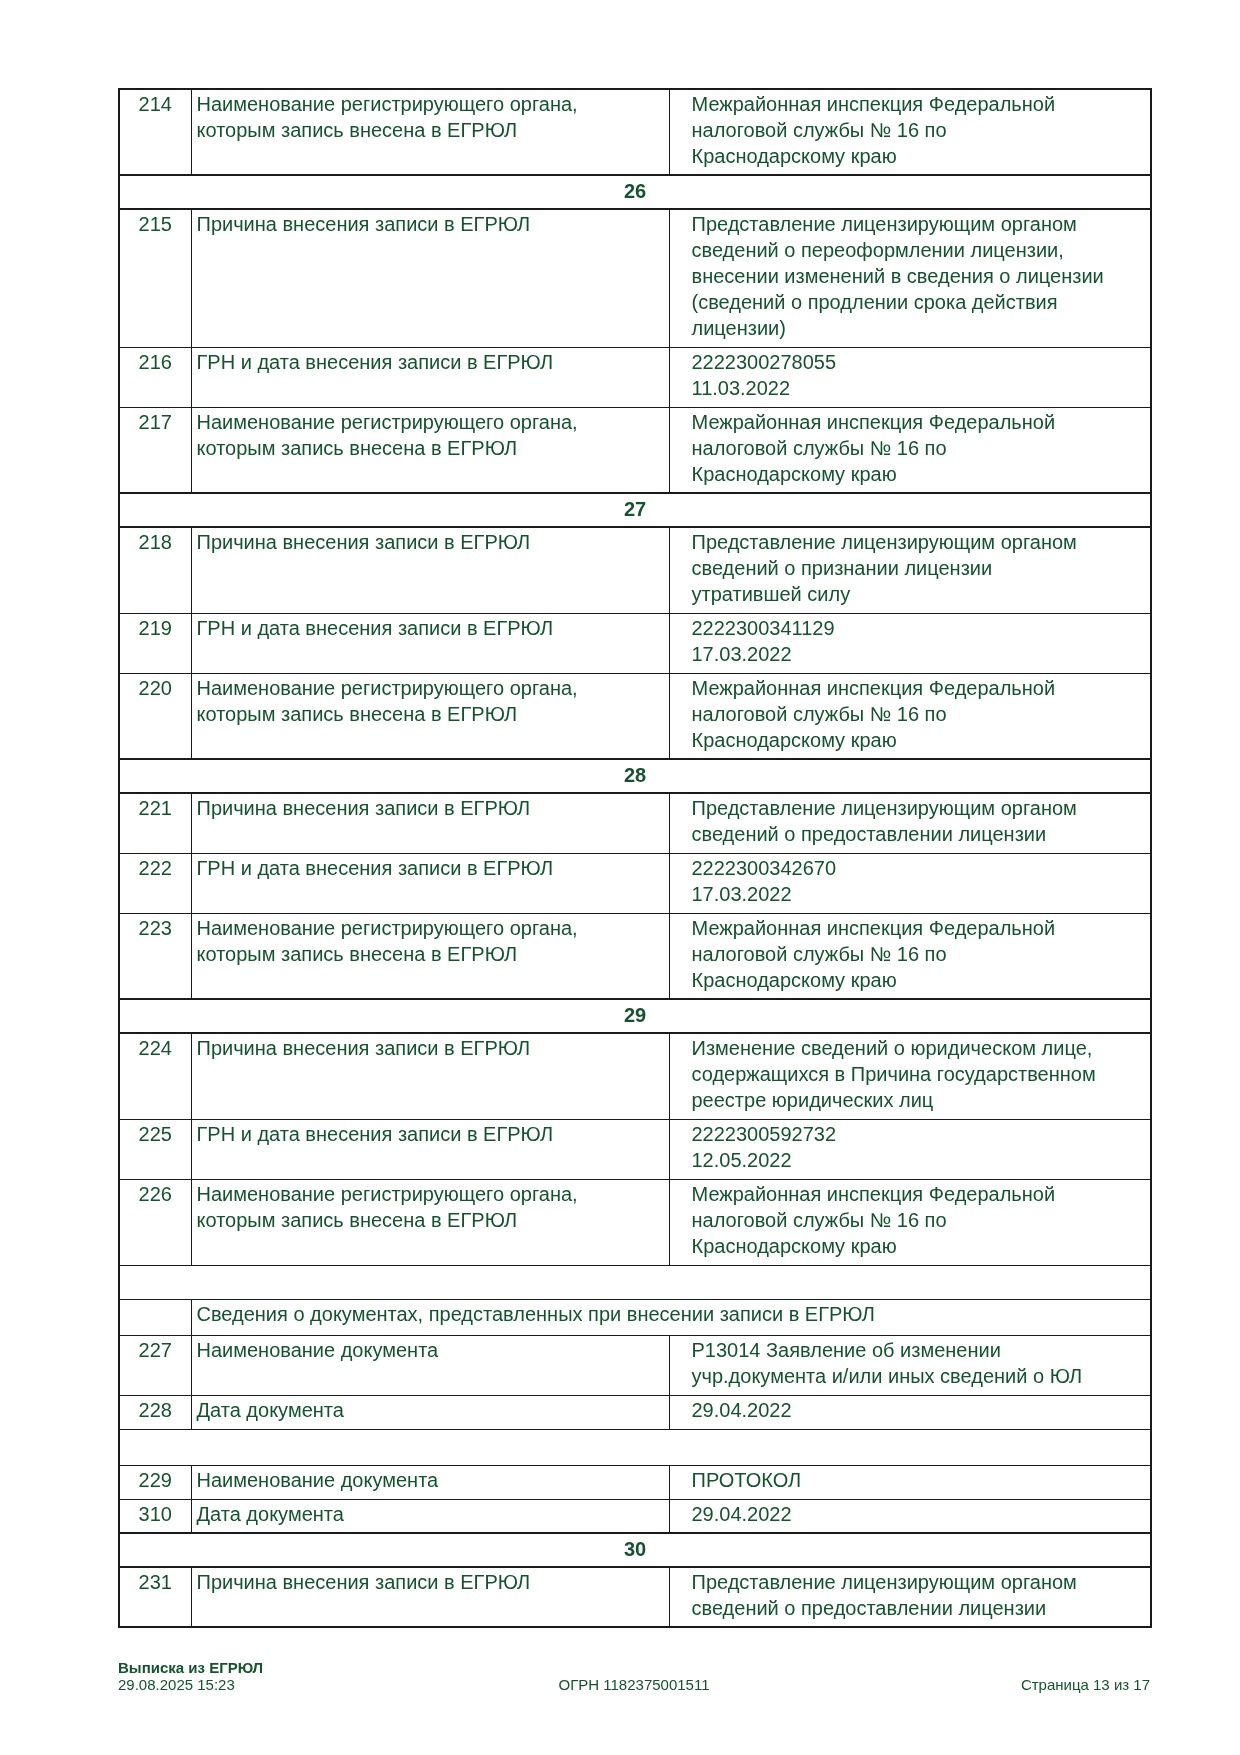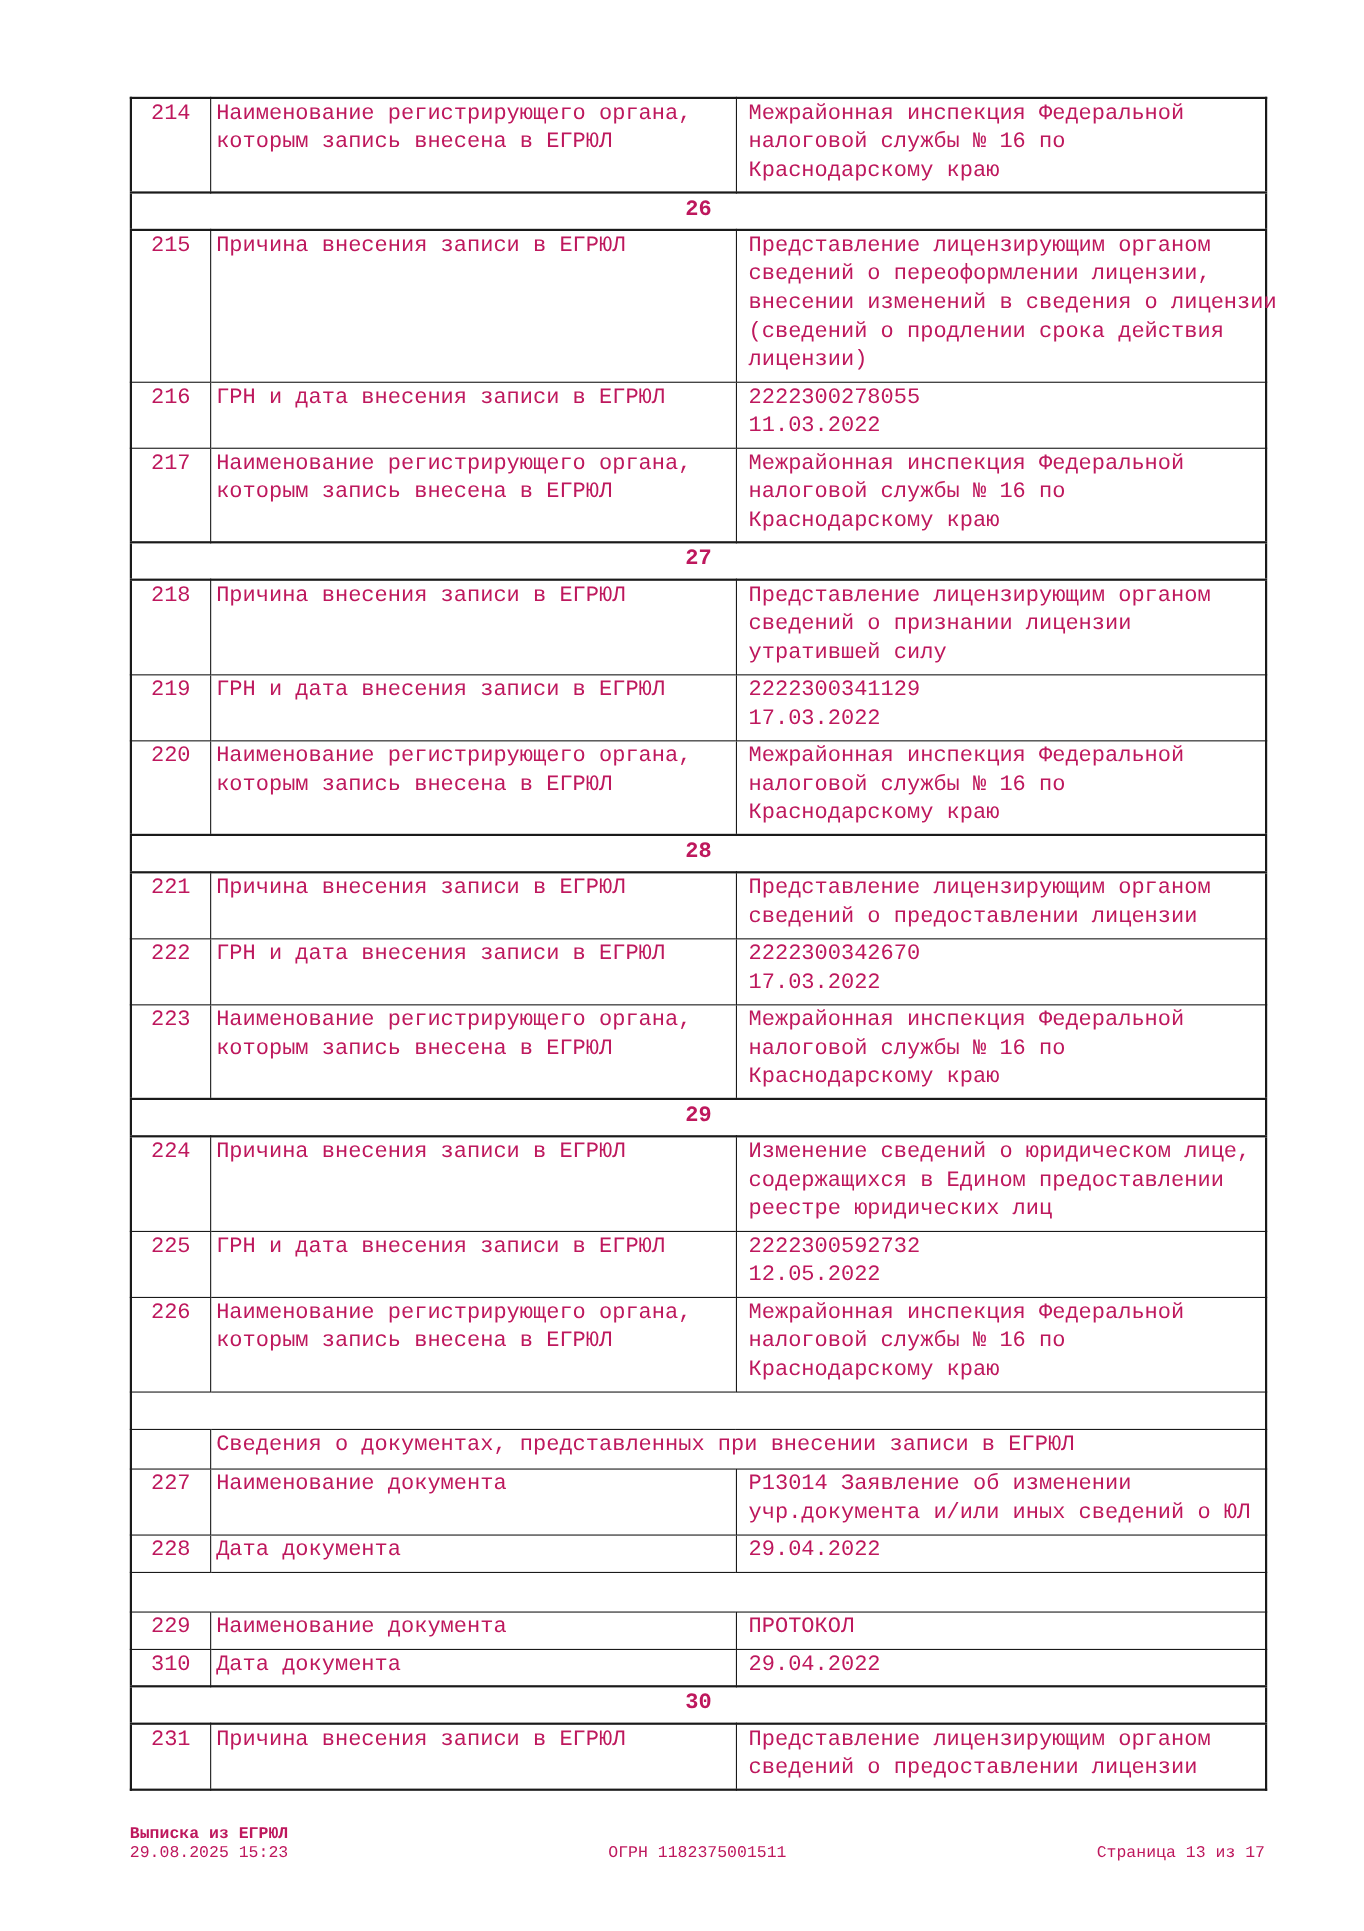--- a/index.html
+++ b/index.html
@@ -5,22 +5,22 @@
   html, body {
     margin: 0;
     padding: 0;
     background: #ffffff;
   }
   .page {
     position: relative;
     width: 1240px;
     height: 1755px;
     background: #ffffff;
-    font-family: Liberation Mono, monospace;
-    color: #be185d;
+    font-family: Liberation Sans, sans-serif;
+    color: #14532d;
     overflow: hidden;
   }
   table.doc-table {
     position: absolute;
     left: 118px;
     top: 88px;
     width: 1032px;
     border-collapse: collapse;
     table-layout: fixed;
     border: 2px solid #1a1a1a;
@@ -38,21 +38,21 @@
   tr { border-top: 1px solid #1a1a1a; }
   tr:first-child { border-top: none; }
 
   td.c-num {
     border-right: 1px solid #1a1a1a;
     text-align: center;
     padding-left: 2px;
     padding-right: 2px;
   }
   td.c-label { border-right: 1px solid #1a1a1a; padding-left: 5px; }
-  td.c-value { padding-left: 11px; margin-top: 10px; }
+  td.c-value { padding-left: 22px; margin-top: 10px; }
 
   tr.row-section {
     border-top: 2px solid #1a1a1a;
     border-bottom: 2px solid #1a1a1a;
   }
   tr.row-section td {
     text-align: center;
     font-weight: bold;
     padding: 2px 0 4px 0;
   }
@@ -217,21 +217,21 @@
         <tr class="row-section" style="height: 32px;">
           <td colspan="3">29</td>
         </tr>
         <tr class="row-entry" style="height: 86px;">
           <td class="c-num">224</td>
           <td class="c-label">
             <div class="txt-line">Причина внесения записи в ЕГРЮЛ</div>
           </td>
           <td class="c-value">
             <div class="txt-line">Изменение сведений о юридическом лице,</div>
-            <div class="txt-line">содержащихся в Едином предоставлении</div>
+            <div class="txt-line">содержащихся в Причина государственном</div>
             <div class="txt-line">реестре юридических лиц</div>
           </td>
         </tr>
         <tr class="row-entry" style="height: 60px;">
           <td class="c-num">225</td>
           <td class="c-label">
             <div class="txt-line">ГРН и дата внесения записи в ЕГРЮЛ</div>
           </td>
           <td class="c-value">
             <div class="txt-line">2222300592732</div>

